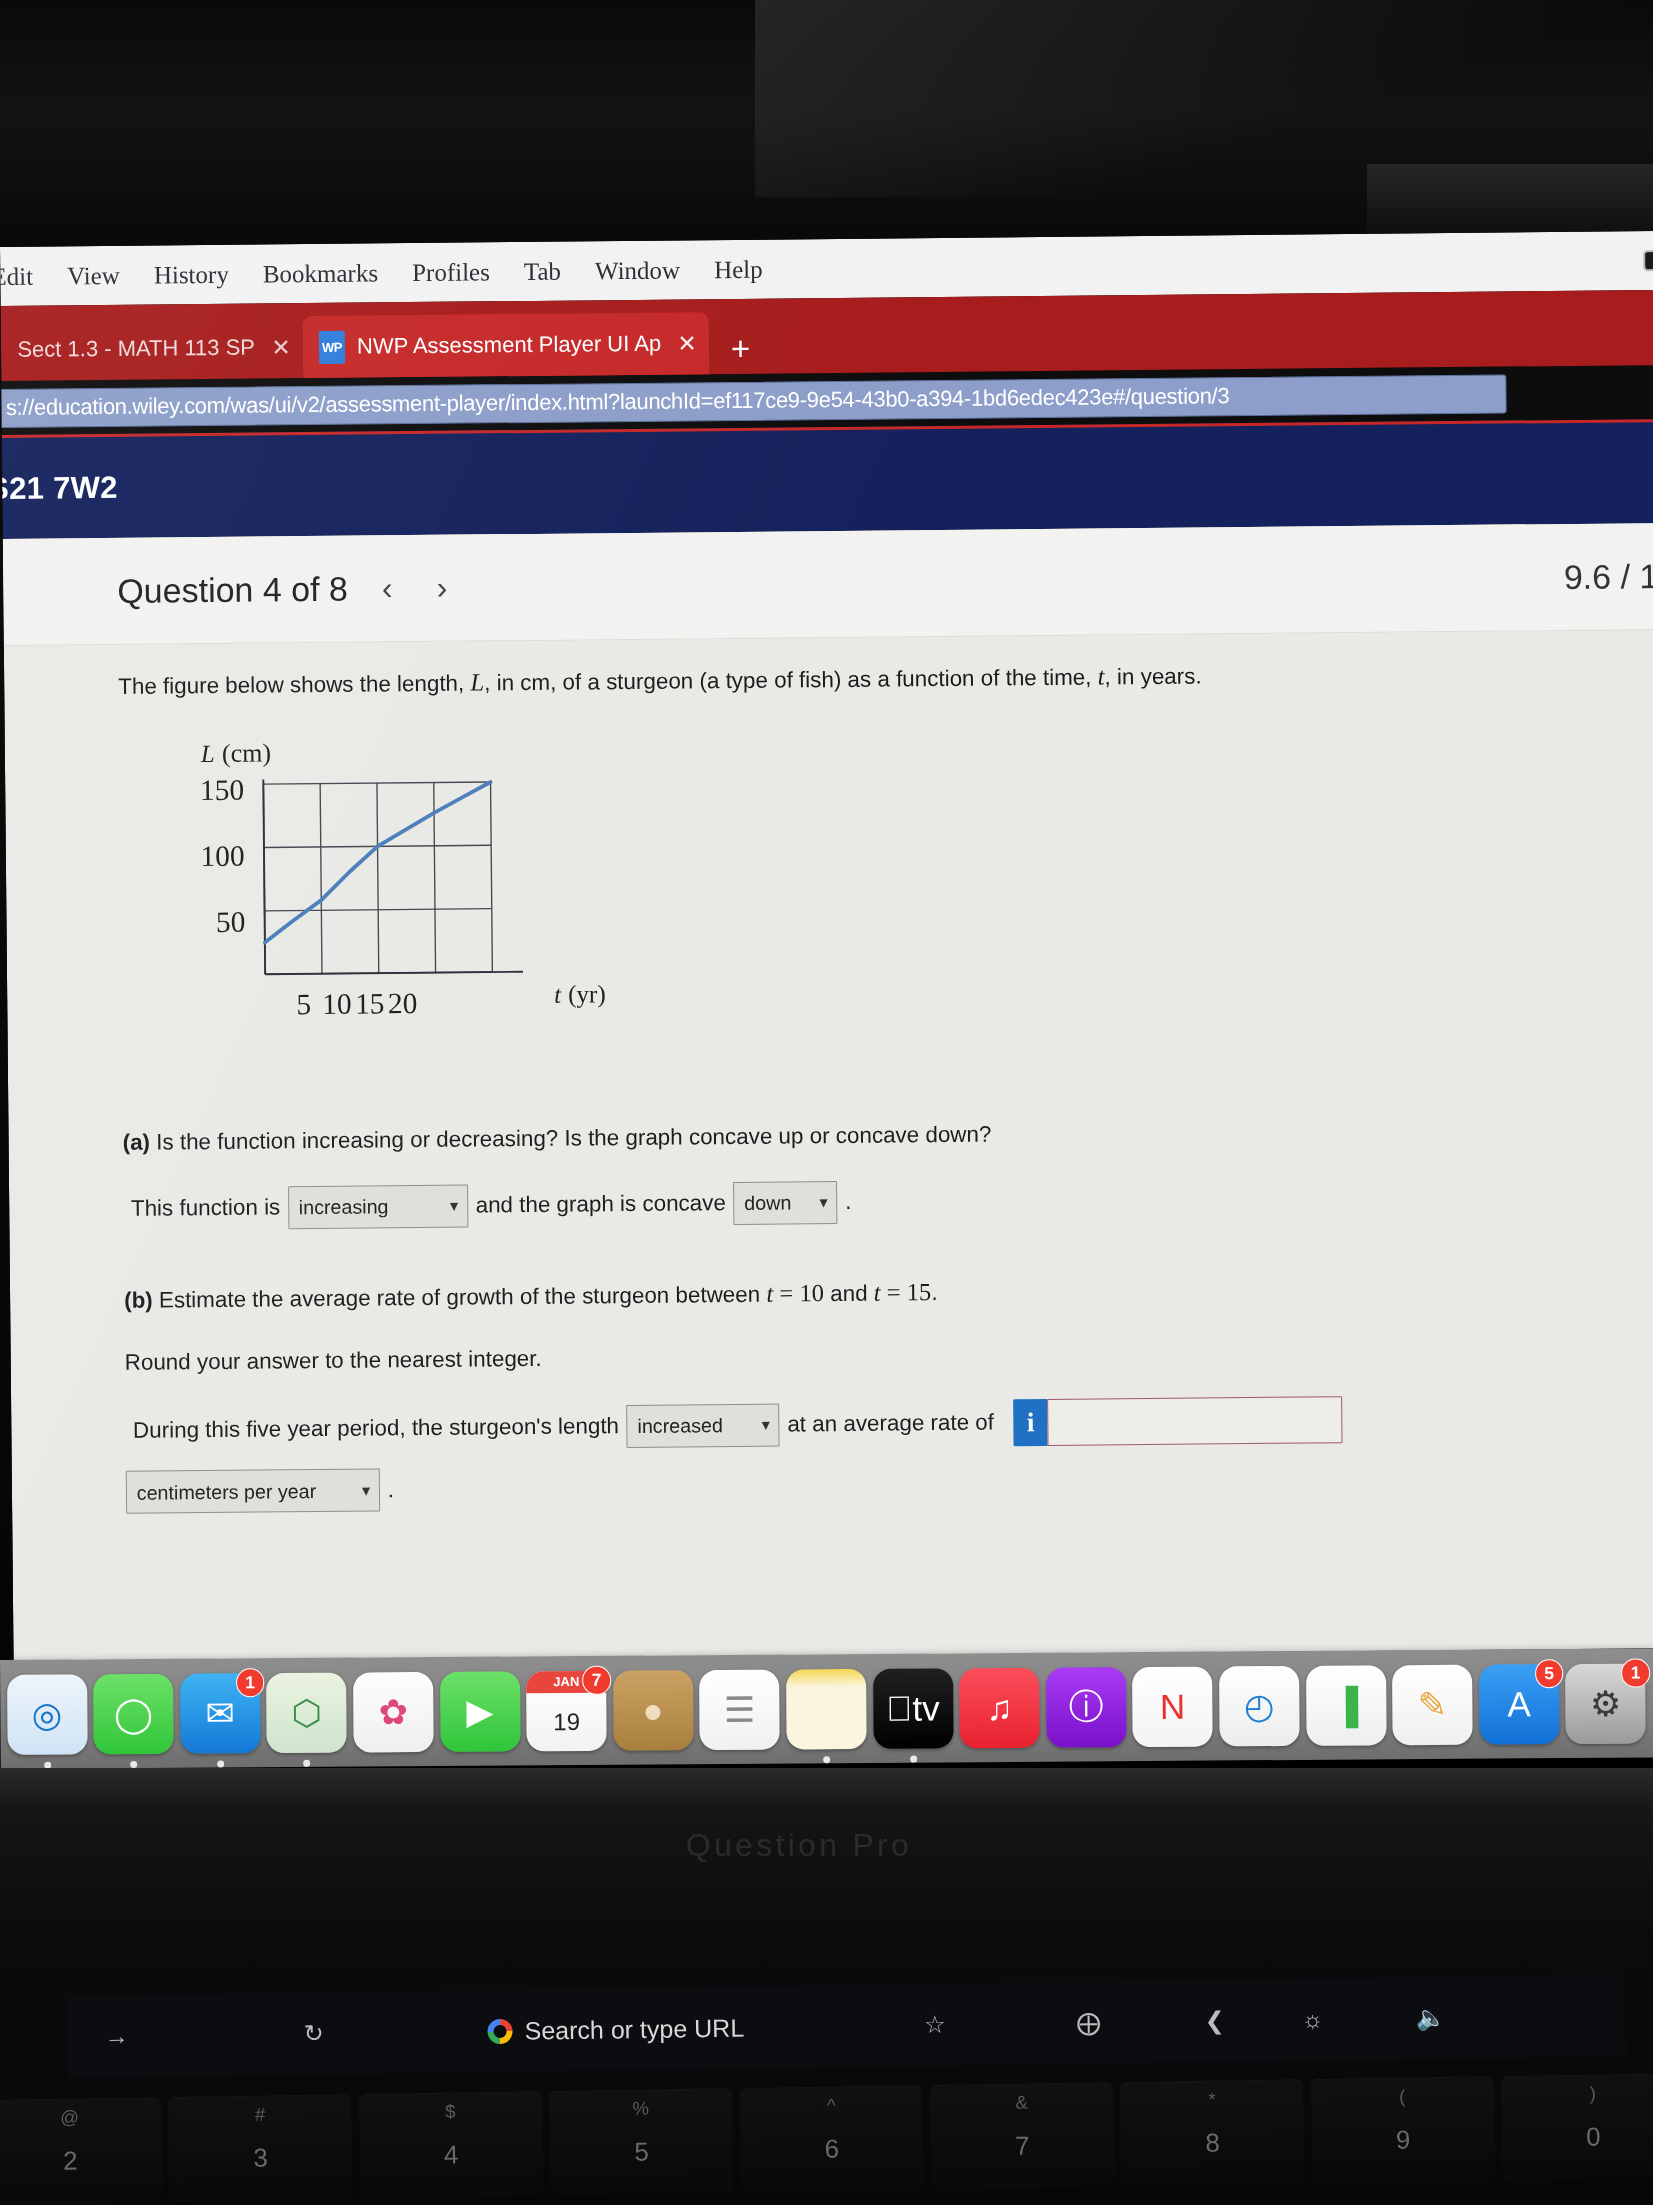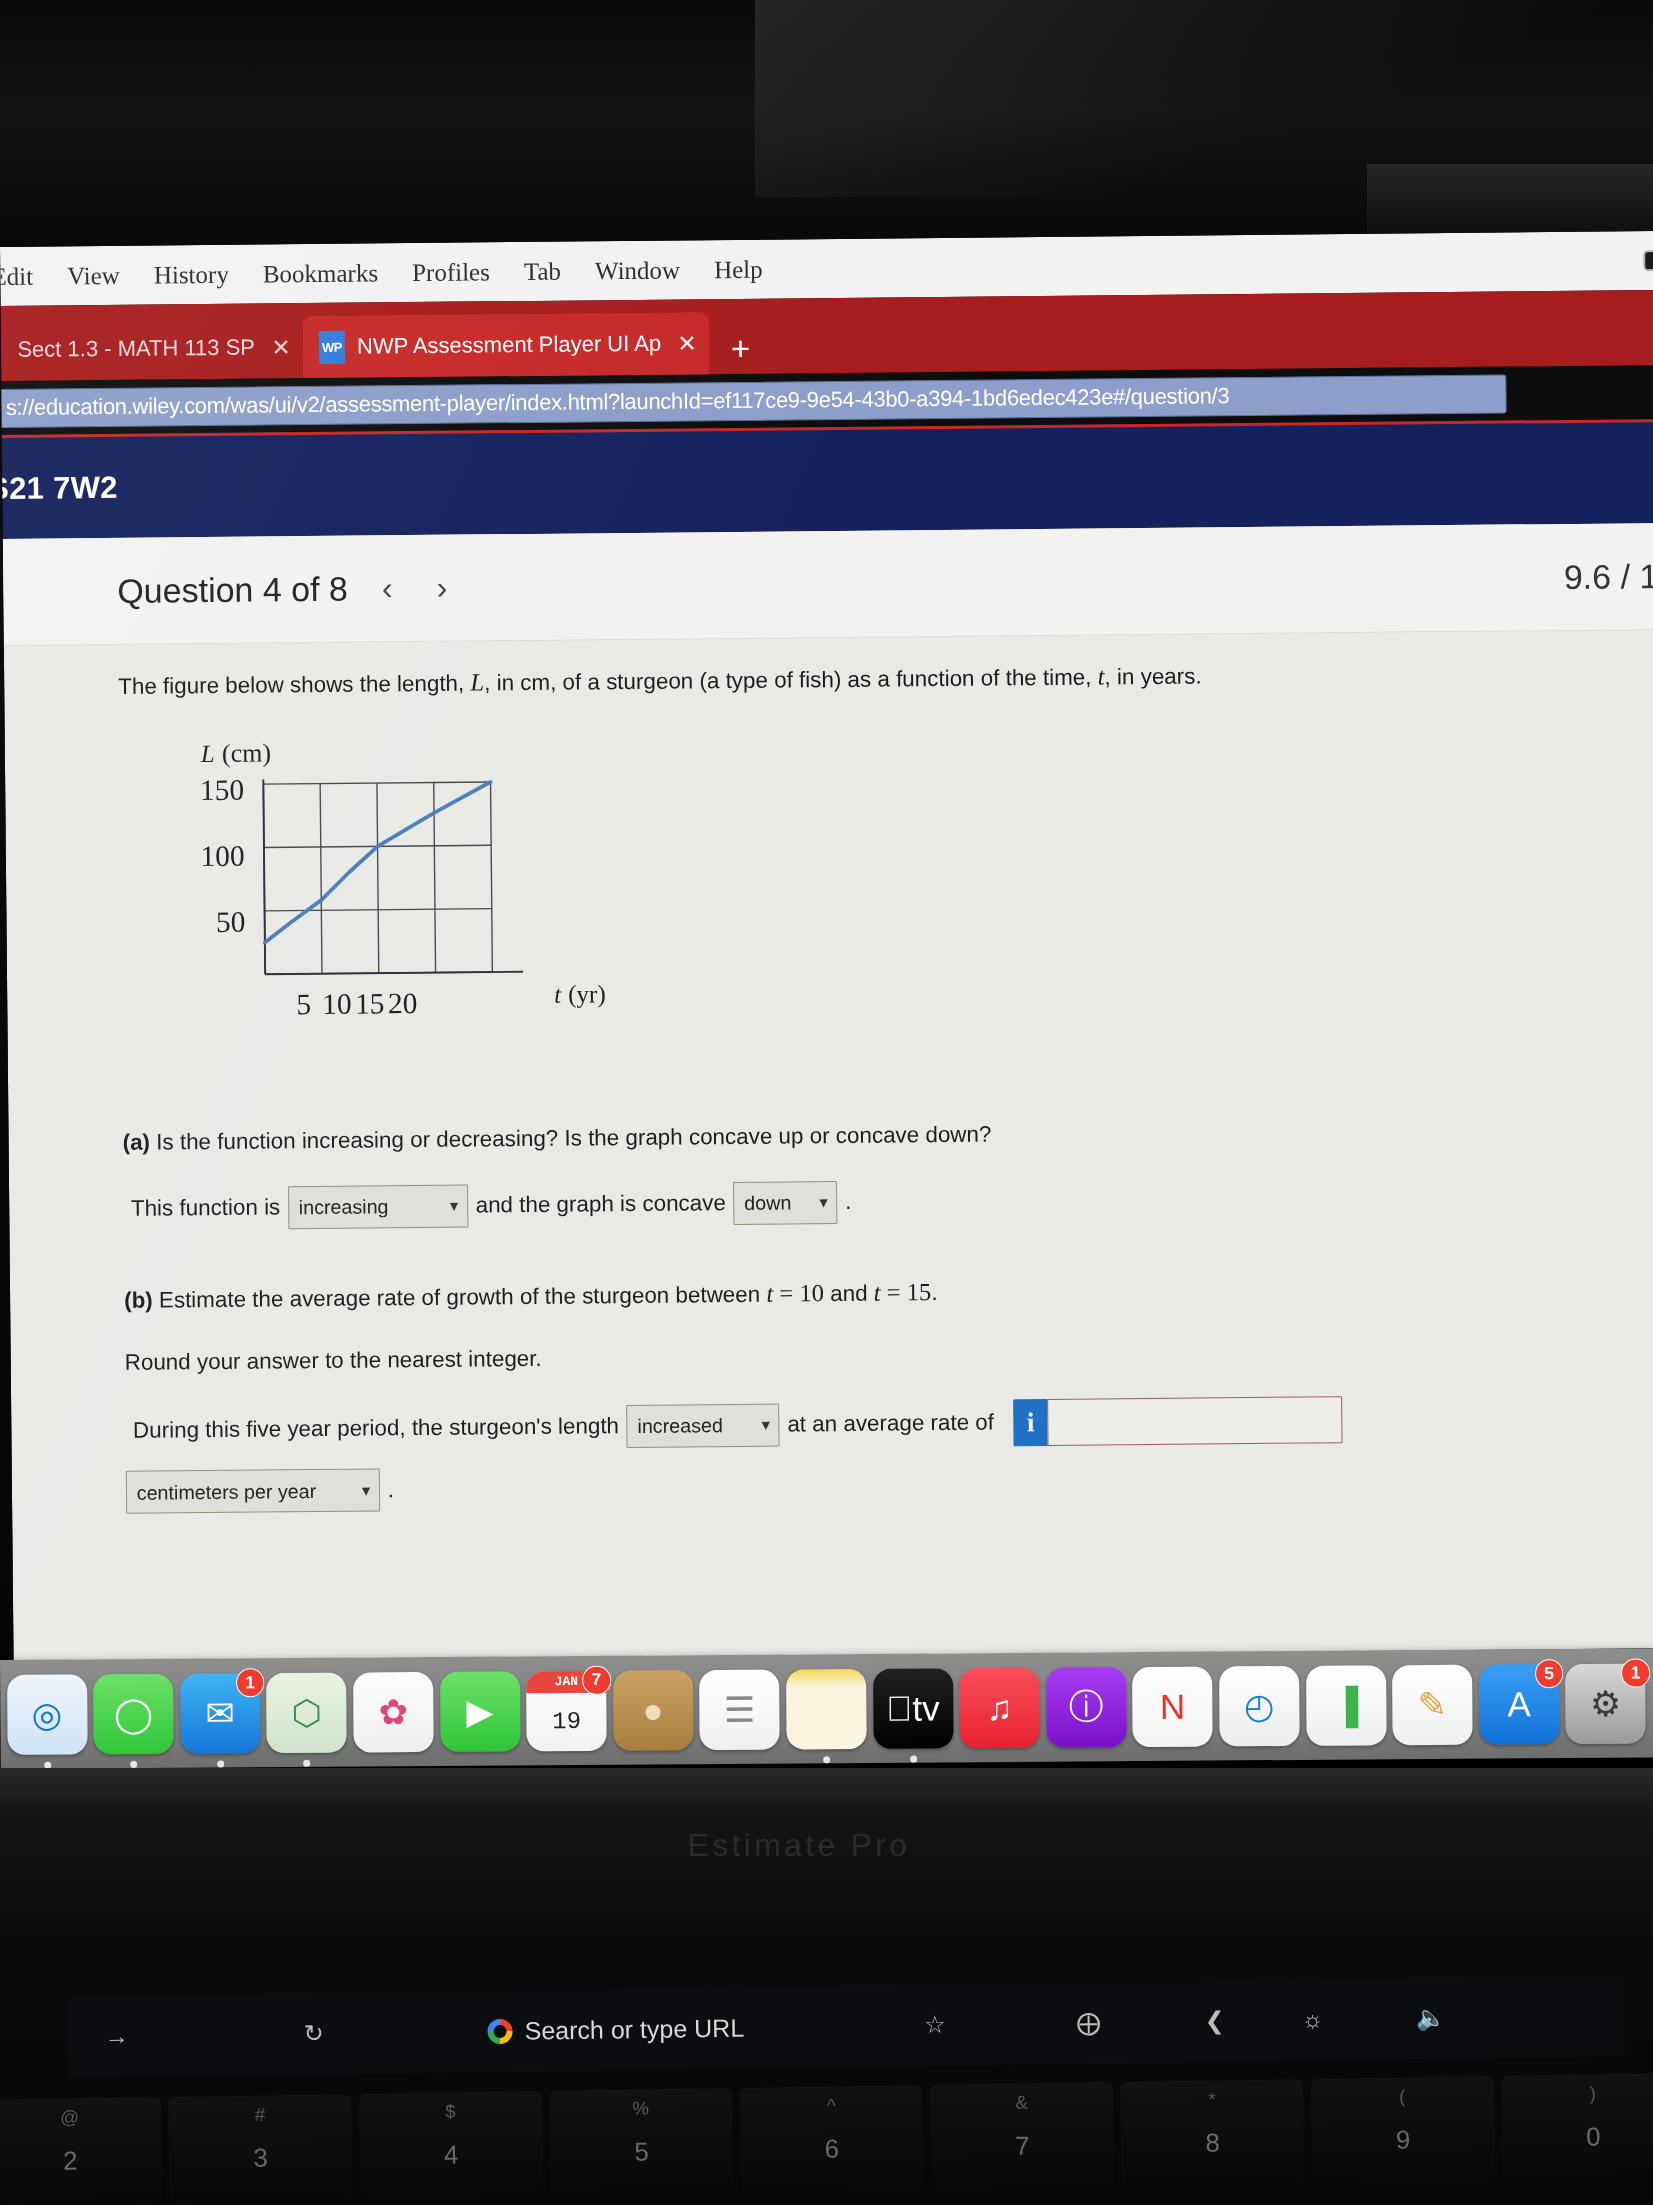--- a/index.html
+++ b/index.html
@@ -454,21 +454,21 @@
       <div class="dicon" style="background: linear-gradient(rgb(234, 243, 224), rgb(207, 228, 205)); color: rgb(59, 143, 77);">
         <span>⬡</span>
         <span class="dot"></span>
       </div>
       <div class="dicon" style="background: linear-gradient(rgb(253, 253, 253), rgb(239, 239, 239)); color: rgb(224, 69, 123);">
         <span>✿</span>
       </div>
       <div class="dicon" style="background: linear-gradient(rgb(108, 225, 104), rgb(47, 197, 58)); color: rgb(255, 255, 255);">
         <span>▶</span>
       </div>
-      <div class="dicon" style="background: linear-gradient(rgb(255, 255, 255), rgb(242, 242, 242)); color: rgb(34, 34, 34); font-family: Liberation Mono, monospace;">
+      <div class="dicon" style="background: linear-gradient(rgb(255, 255, 255), rgb(242, 242, 242)); color: rgb(34, 34, 34);">
         <div style="position: absolute; top: 0px; left: 0px; right: 0px; height: 22px; background: rgb(232, 69, 60); color: rgb(255, 255, 255); font-size: 13px; display: flex; align-items: center; justify-content: center; border-radius: 17.5px 17.5px 0px 0px; font-weight: bold;">JAN</div>
         <div style="position: absolute; inset: 22px 0px 0px; display: flex; align-items: center; justify-content: center; font-size: 24px; color: rgb(34, 34, 34);">19</div>
         <span class="badge">7</span>
       </div>
       <div class="dicon" style="background: linear-gradient(rgb(202, 162, 99), rgb(169, 127, 61)); color: rgb(240, 221, 189);">
         <span>●</span>
       </div>
       <div class="dicon" style="background: linear-gradient(rgb(255, 255, 255), rgb(240, 240, 240)); color: rgb(136, 136, 136);">
         <span>☰</span>
       </div>
@@ -503,21 +503,21 @@
         <span class="badge">5</span>
       </div>
       <div class="dicon" style="background: linear-gradient(rgb(216, 216, 216), rgb(154, 154, 154)); color: rgb(58, 58, 58);">
         <span>⚙</span>
         <span class="badge">1</span>
       </div>
       <div class="sep"></div>
     </div>
 
   <div class="lowerbody"></div>
-  <div class="macbooktext">Estimate Pro</div>
+  <div class="macbooktext">Question Pro</div>
 
   <div class="touchbar">
     <span class="tb-item" style="margin-left:38px;">→</span>
     <span class="tb-item" style="margin-left:175px;">↻</span>
     <span class="tb-search" style="margin-left:164px;">
       <span class="gicon"></span>
       <span>Search or type URL</span>
     </span>
     <span class="tb-item" style="margin-left:180px;">☆</span>
     <span class="tb-item" style="margin-left:131px;">⨁</span>

